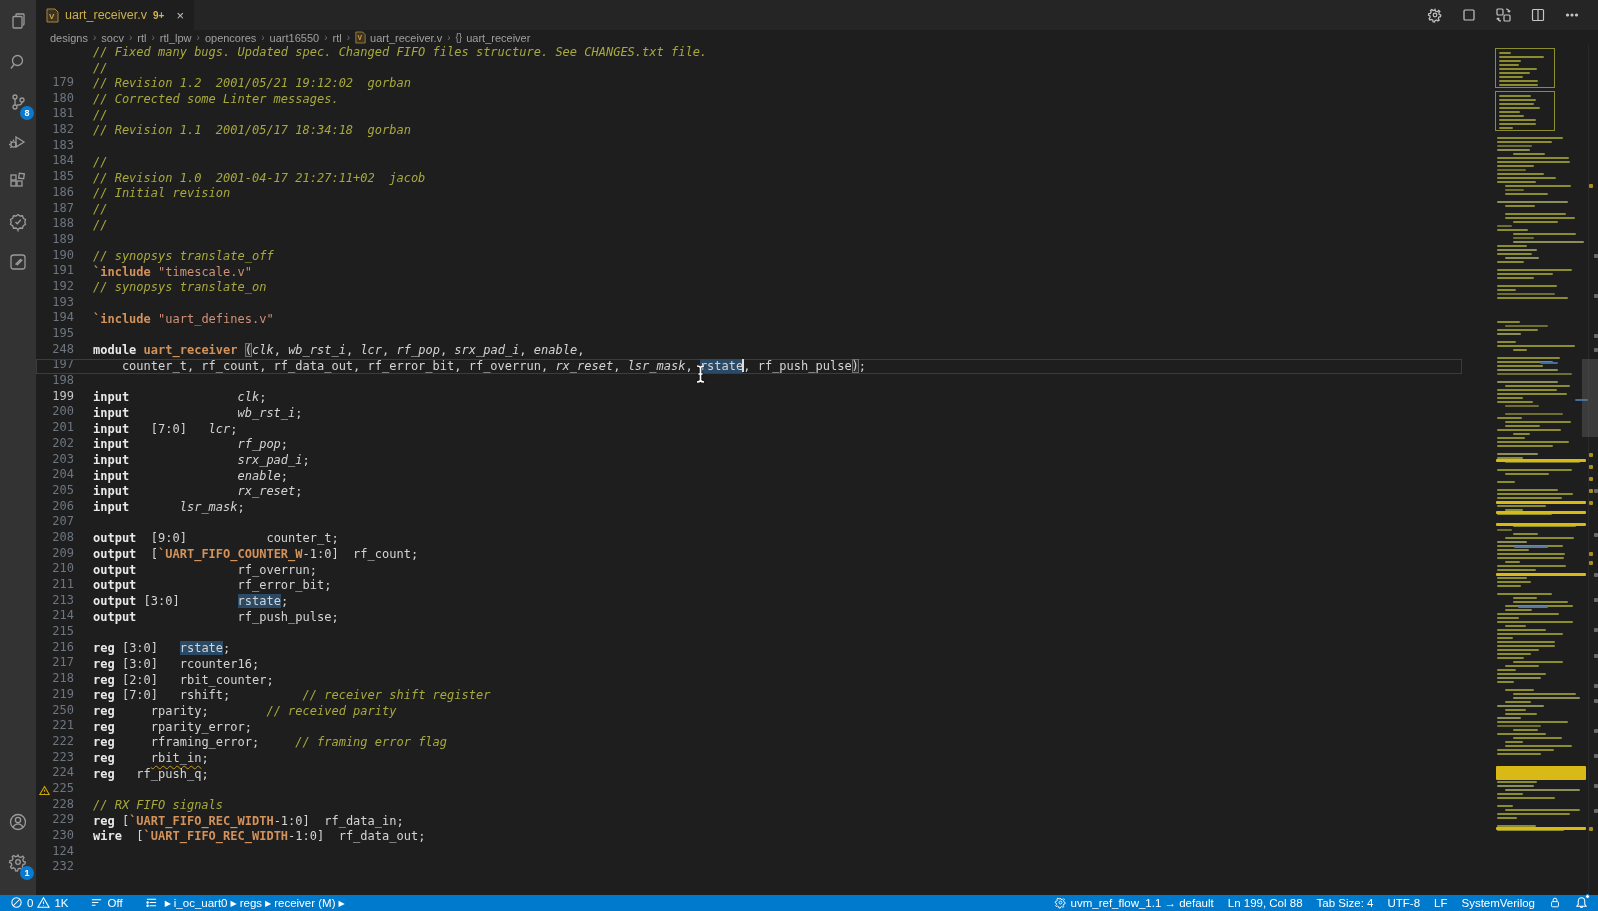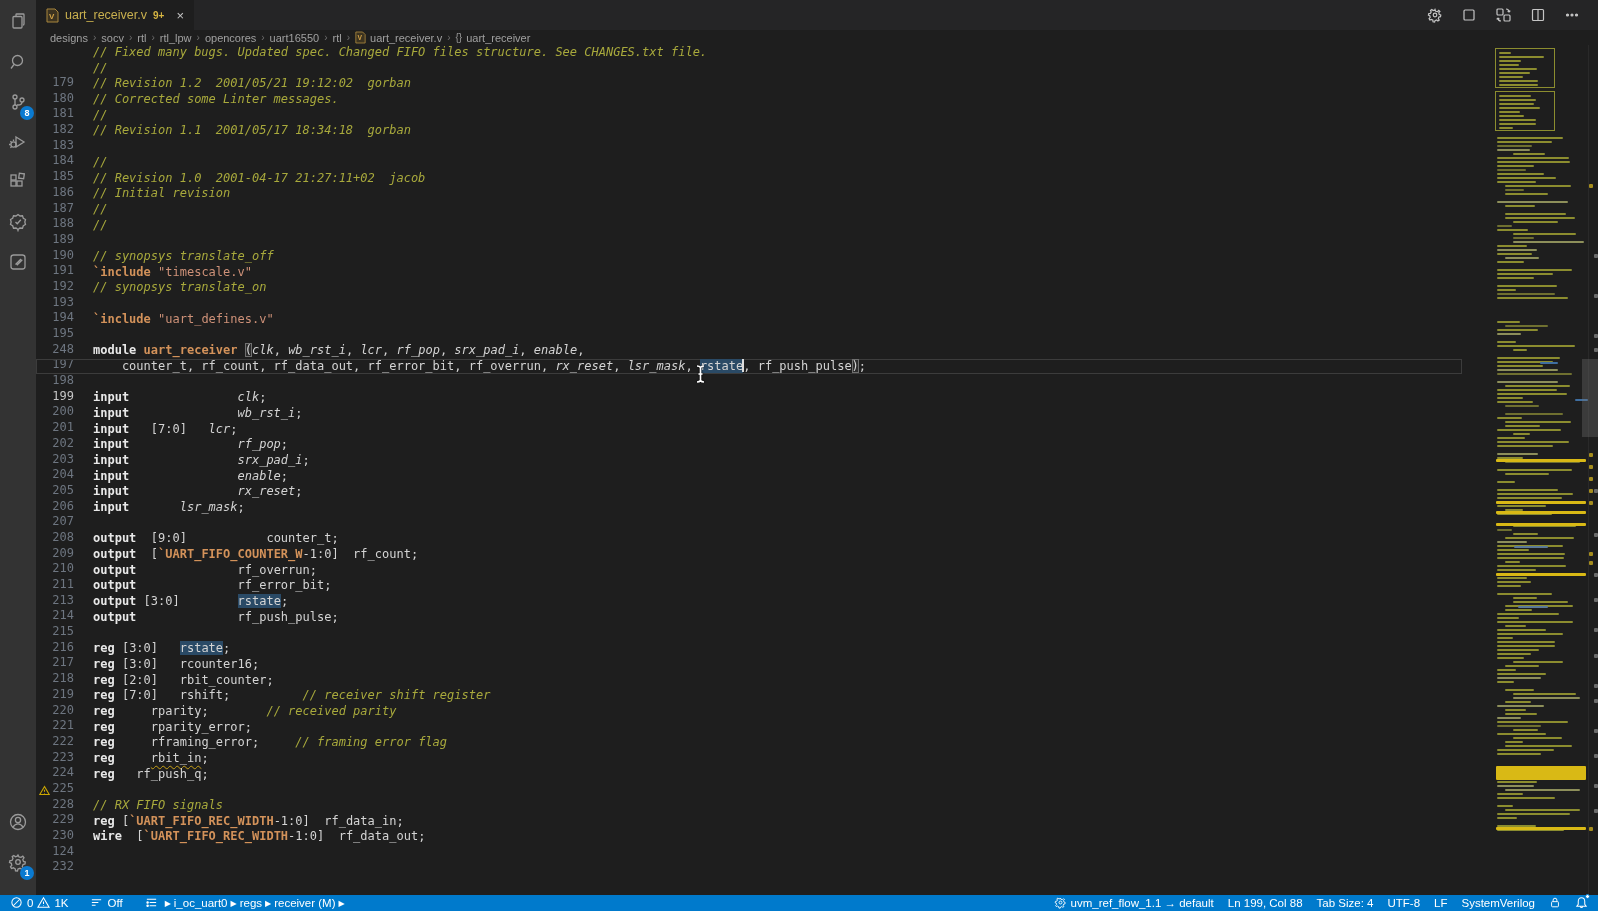--- a/index.html
+++ b/index.html
@@ -471,21 +471,21 @@
           <span class="ct"><span class="k">reg</span><span class="p"> [3:0]   </span><span class="h">rstate</span><span class="p">;</span></span>
         </div>
         <div class="row">
           <span class="gut">
             <span class="n">219</span>
           </span>
           <span class="ct"><span class="k">reg</span><span class="p"> [3:0]   rcounter16;</span></span>
         </div>
         <div class="row">
           <span class="gut">
-            <span class="n">220</span>
+            <span class="n">250</span>
           </span>
           <span class="ct"><span class="k">reg</span><span class="p"> [2:0]   rbit_counter;</span></span>
         </div>
         <div class="row">
           <span class="gut">
             <span class="n">221</span>
           </span>
           <span class="ct"><span class="k">reg</span><span class="p"> [7:0]   rshift;          </span><span class="c">// receiver shift register</span></span>
         </div>
         <div class="row">

